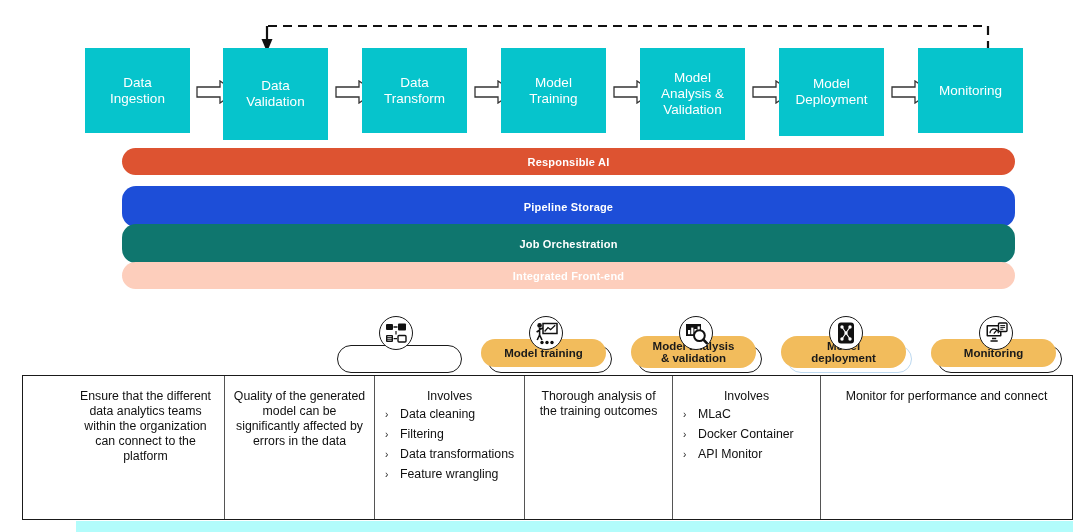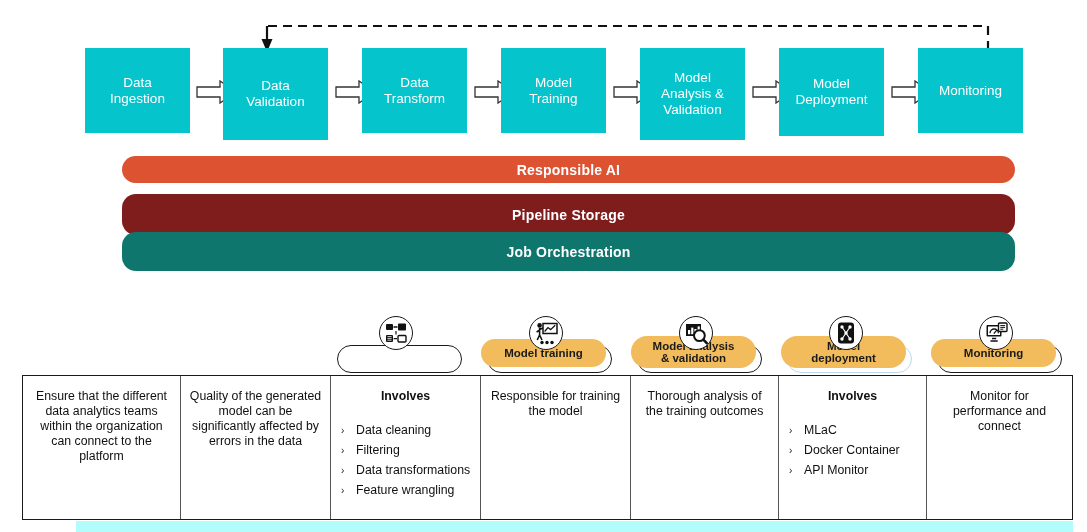--- a/index.html
+++ b/index.html
@@ -36,24 +36,23 @@
   .feedback{position:absolute;}
 
   
   .cap-bar{
     position:absolute;
     border-radius:14px;
     color:#ffffff;
     display:flex;
     align-items:center;
     justify-content:center;
-    font-size:14px;
+    font-size:11px;
     font-weight:600;
     letter-spacing:.2px;
-    margin-top:8px;
   }
 
   
   .badge-group{position:absolute;}
   .badge-shadow{
     position:absolute;
     left:6px;top:8px;
     width:125px;height:28px;
     border:1.3px solid #1a1a1a;
     border-radius:16px;
@@ -94,34 +93,35 @@
 
   
   .table{
     position:absolute;
     left:22px;top:375px;
     width:1051px;height:145px;
     box-sizing:border-box;
     border:1.4px solid #1a1a1a;
     display:flex;
     background:#ffffff;
+    padding-left:44px;
   }
   .tcell{
     box-sizing:border-box;
     border-right:1.4px solid #555;
     padding:13px 8px 8px 8px;
     font-size:12.3px;
     line-height:15px;
     color:#101010;
     text-align:center;
     position:relative;
   }
   .tcell:last-child{border-right:none;}
   .tcell .ct{display:block;}
-  .tcell .hd{font-weight:bold;display:block;margin-bottom:19px;}
+  .tcell .hd{font-weight:normal;display:block;margin-bottom:3px;}
   .tcell ul{
     list-style:none;
     margin:0;padding:0;
     text-align:left;
   }
   .tcell ul li{
     position:relative;
     padding-left:17px;
     margin-bottom:5px;
     font-size:12.3px;
@@ -220,25 +220,28 @@
 
   <div class="stage" style="left:918px;top:48px;width:105px;height:85px;">
     <div>
       <span>Monitoring</span>
     </div>
   </div>
 
   <div class="cap-bar" style="left:122px;top:148px;width:893px;height:27px;background:#dd5331;">
     <span>Responsible AI</span>
   </div>
-  <div class="cap-bar" style="left:122px;top:186px;width:893px;height:41px;background:#7f1d1d;">
+  <div class="cap-bar" style="left:122px;top:186px;width:893px;height:41px;background:#1d4ed8;">
     <span>Pipeline Storage</span>
   </div>
   <div class="cap-bar" style="left:122px;top:224px;width:893px;height:39px;background:#0f766e;">
     <span>Job Orchestration</span>
+  </div>
+  <div class="cap-bar" style="left:122px;top:262px;width:893px;height:27px;background:#fdcebc;">
+    <span>Integrated Front-end</span>
   </div>
 
 
 
   <div class="badge-group" style="left:331px;top:337px;width:140px;height:40px;">
     <div class="badge-shadow"></div>
     <div class="badge-icon">
       <svg width="24" height="24" viewBox="0 0 24 24">
         <rect x="2" y="3" width="7" height="6" rx="1" fill="#111"></rect>
         <rect x="14" y="2.5" width="8" height="7" rx="1" fill="#111"></rect>
@@ -342,23 +345,20 @@
     <div class="tcell" style="width:150px;">
       <span class="hd">Involves</span>
       <ul>
         <li><span class="chev">›</span><span>Data cleaning</span></li>
         <li><span class="chev">›</span><span>Filtering</span></li>
         <li><span class="chev">›</span><span>Data transformations</span></li>
         <li><span class="chev">›</span><span>Feature wrangling</span></li>
       </ul>
     </div>
 
-    <div class="tcell" style="width:150px;">
-      <span class="ct">Responsible for training the model</span>
-    </div>
 
     <div class="tcell" style="width:148px;">
       <span class="ct">Thorough analysis of the training outcomes</span>
     </div>
 
     <div class="tcell" style="width:148px;">
       <span class="hd">Involves</span>
       <ul>
         <li><span class="chev">›</span><span>MLaC</span></li>
         <li><span class="chev">›</span><span>Docker Container</span></li>

